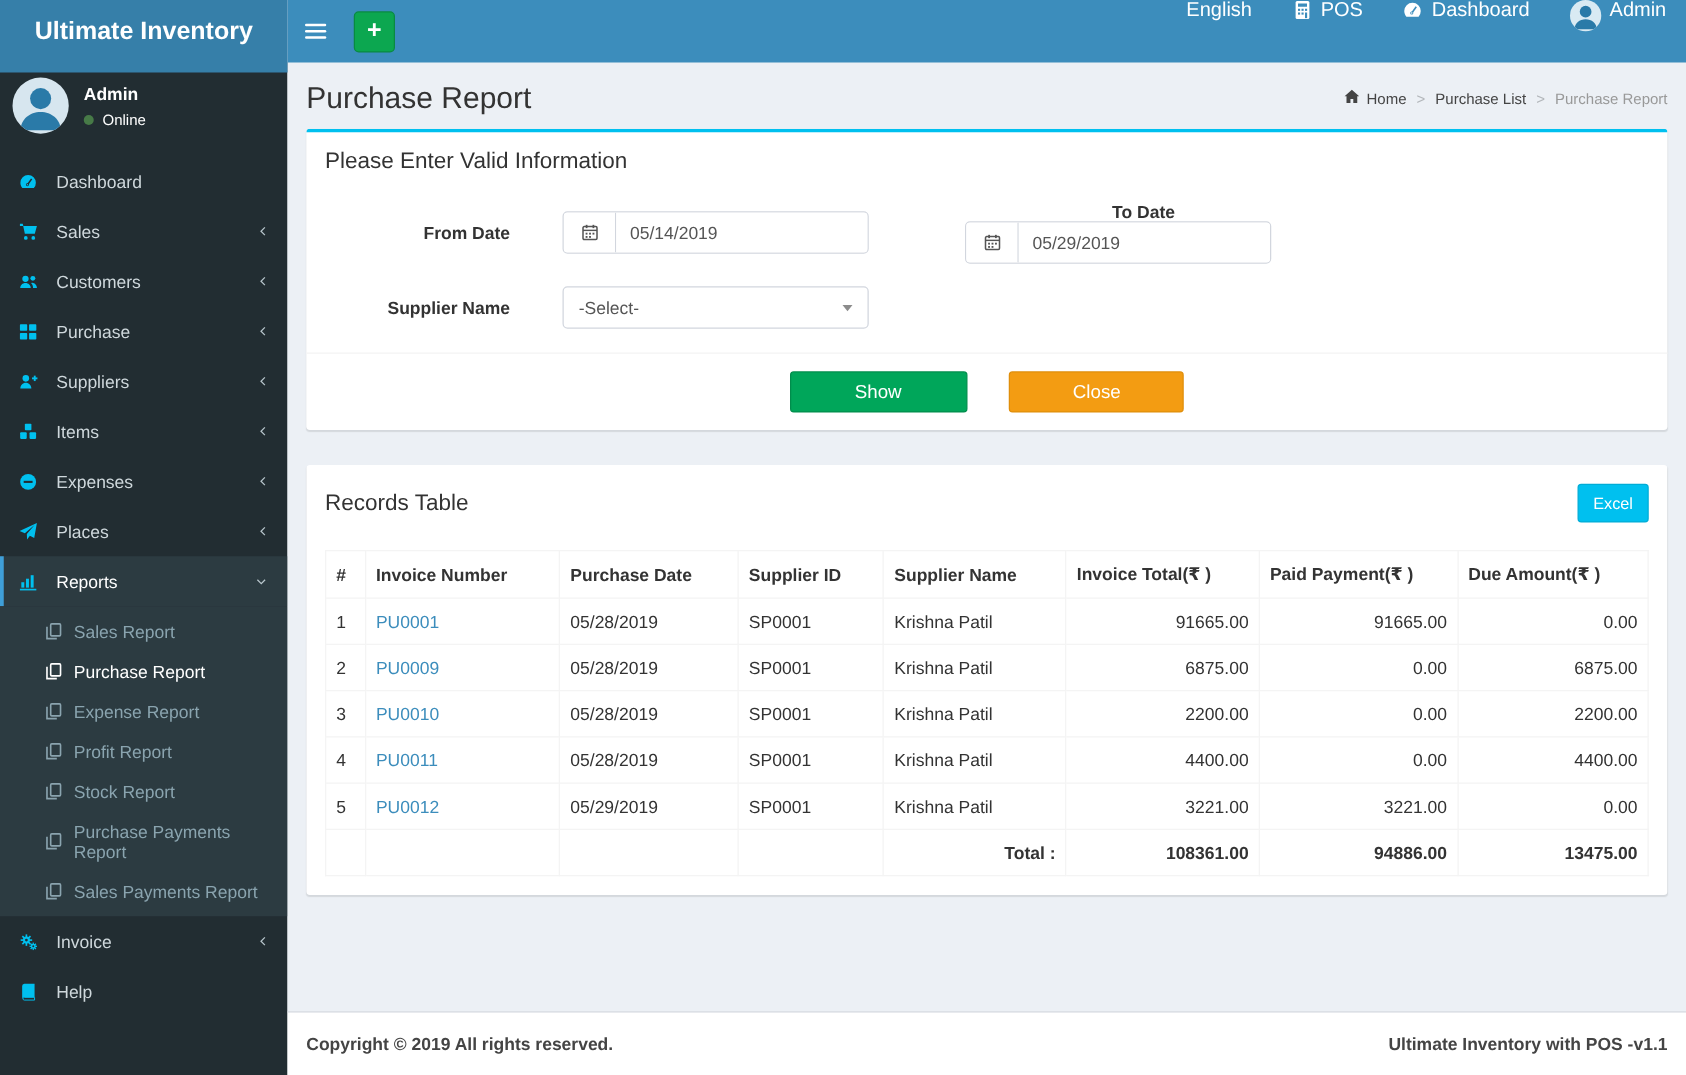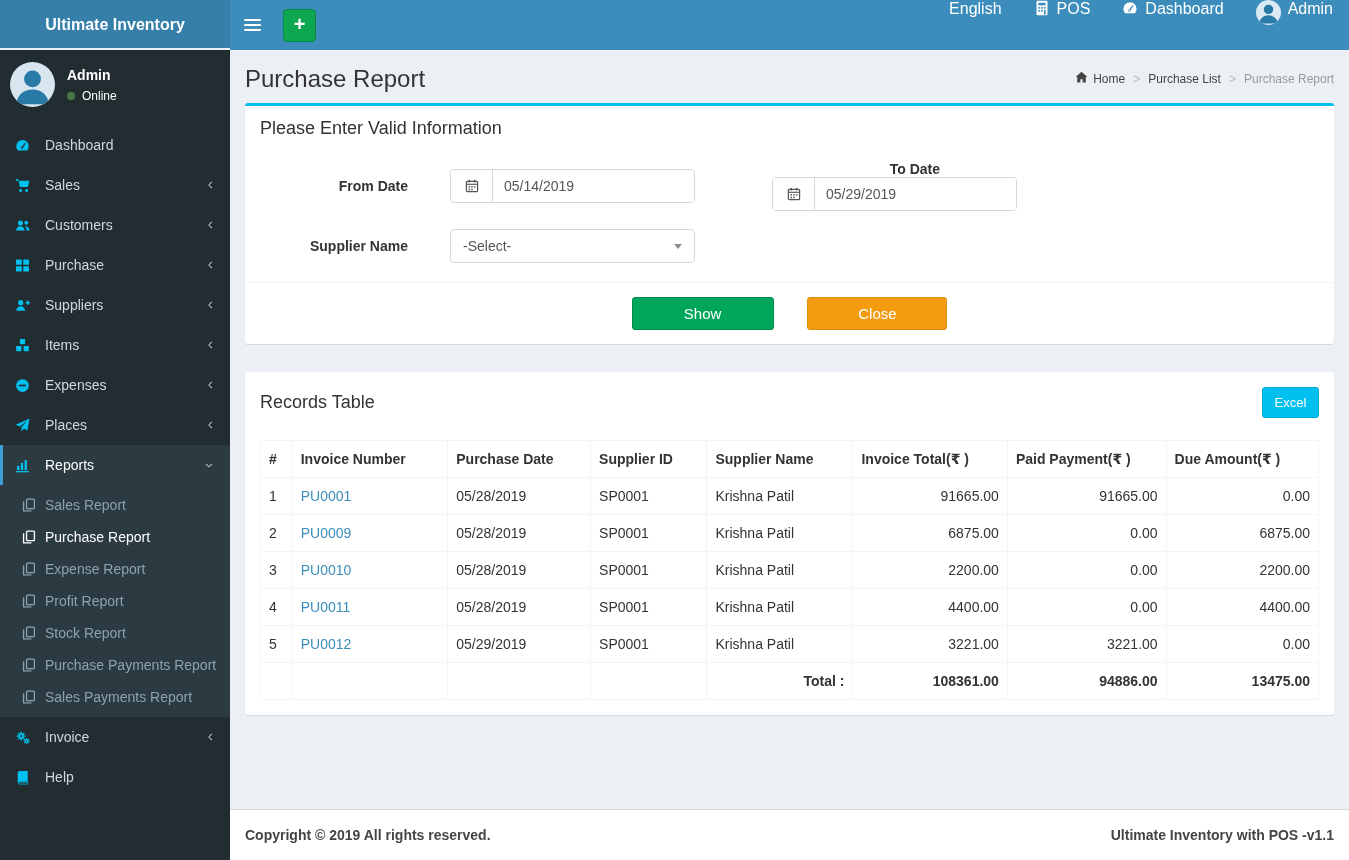--- a/index.html
+++ b/index.html
@@ -6,22 +6,22 @@
   html,body { width:1349px; height:860px; }
   body {
     font-family: "Liberation Sans", "DejaVu Sans", sans-serif;
     font-size: 14px; color:#333; background:#ecf0f5; overflow:hidden;
   }
   .app { position:relative; width:1349px; height:860px; }
 
   
   .main-header { position:absolute; top:0; left:0; right:0; height:50px; z-index:5; }
   .logo {
-    float:left; width:230px; height:48px; background:#367fa9; color:#fff;
-    font-size:16px; font-weight:bold; text-align:center; line-height:50px;
+    float:left; width:230px; height:58px; background:#367fa9; color:#fff;
+    font-size:20px; font-weight:bold; text-align:center; line-height:50px;
   }
   .navbar {
     margin-left:230px; height:50px; background:#3c8dbc; --hole:#3c8dbc;
     display:flex; align-items:center; color:#fff;
   }
   .hamburger { width:45px; height:50px; display:flex; flex-direction:column; justify-content:center; align-items:center; gap:3px; cursor:pointer; }
   .hamburger i { display:block; width:17px; height:2px; background:#fff; border-radius:1px; }
   .btn-add {
     width:33px; height:33px; margin-left:8px; background:#0ca750; border:1px solid #098a41;
     border-radius:4px; color:#fff; font-size:20px; font-weight:bold; line-height:29px; text-align:center; cursor:pointer;
@@ -45,21 +45,21 @@
   .status-dot { width:8px; height:8px; border-radius:50%; background:#477a47; display:inline-block; }
 
   .sidebar-menu { list-style:none; margin-top:6px; }
   .menu-item {
     display:flex; align-items:center; padding:12px 15px 12px 12px; color:#cfd8dc; font-size:14px;
     border-left:3px solid transparent; cursor:pointer;
   }
   .menu-item .mi-icon { width:22px; margin-right:8px; color:#00c0ef; display:flex; align-items:center; }
   .menu-item .chev { margin-left:auto; color:#b7c5cb; display:flex; }
   .menu-item.open { background:#2c3b41; border-left-color:#3f9fd8; color:#fff; }
-  .submenu { list-style:none; background:#2c3b41; padding:4px 0; }
+  .submenu { list-style:none; background:#2c3b41; padding:4px 14px; }
   .submenu li {
     display:flex; align-items:center; gap:9px; padding:8px 5px 8px 22px; color:#8aa4af; font-size:14px; cursor:pointer;
   }
   .submenu li .si-icon { display:flex; color:#8aa4af; }
   .submenu li.active { color:#fff; }
   .submenu li.active .si-icon { color:#fff; }
 
   
   .content-wrapper { position:absolute; left:230px; top:50px; right:0; bottom:51px; background:#ecf0f5; padding:15px; overflow:hidden; --hole:#ecf0f5; }
   .content-header { display:flex; align-items:center; justify-content:space-between; margin:0 0 10px 0; }

